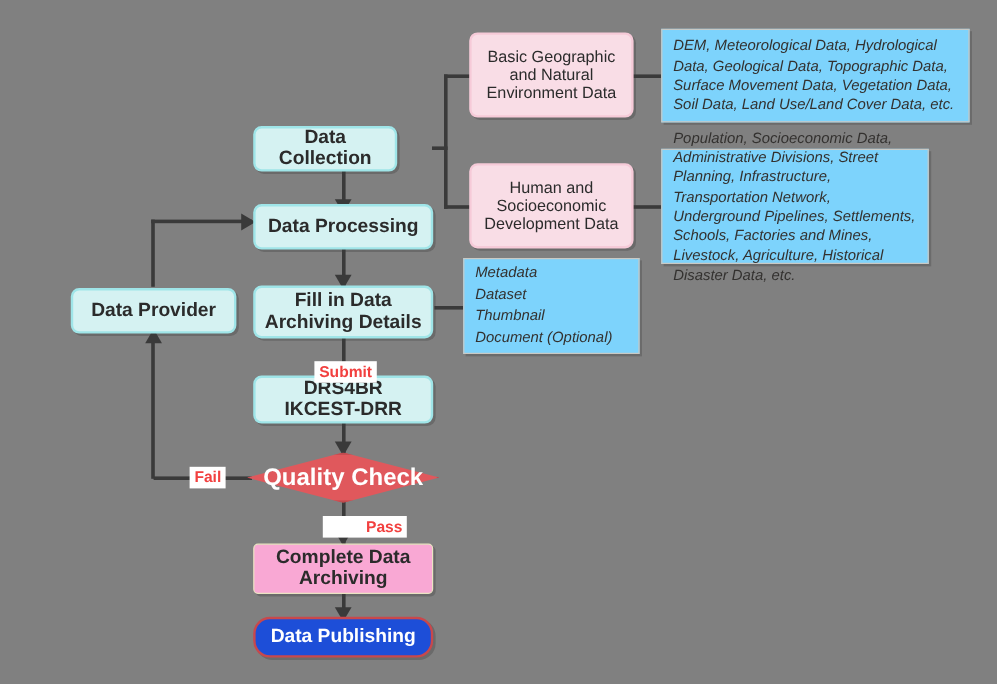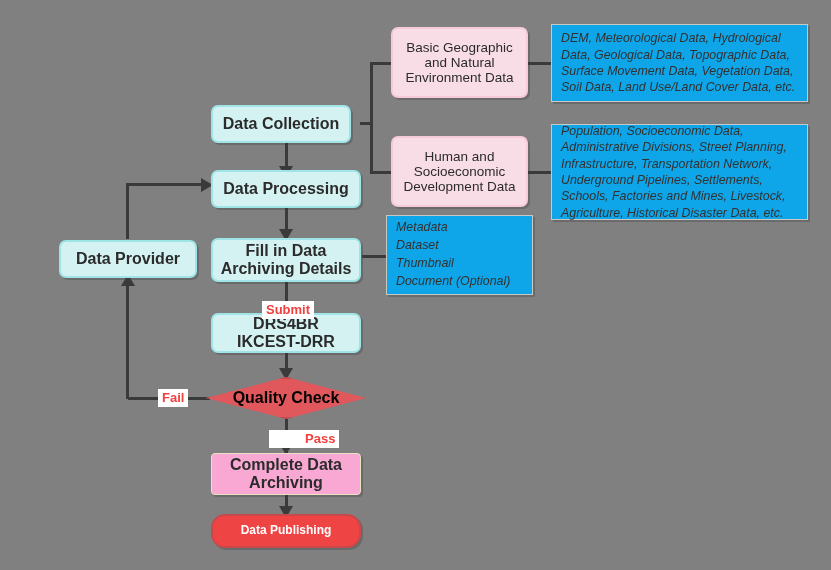--- a/index.html
+++ b/index.html
@@ -46,21 +46,21 @@
     border: 2px solid #f6cad8;
     border-radius: 7px;
     color: #2b2b2b;
     font-weight: normal;
     font-size: 13.5px;
     box-shadow: 2px 2px 0 rgba(60,60,60,0.33);
   }
 
   
   .note {
-    background: #0ea5e9;
+    background: #7dd3fc;
     border: 1px solid #c9c9c4;
     color: #33312f;
     font-style: italic;
     font-size: 12.4px;
     line-height: 1.32;
     text-align: left;
     justify-content: flex-start;
     padding: 7px 9px;
     box-shadow: 2px 2px 0 rgba(60,60,60,0.30);
   }
@@ -71,26 +71,26 @@
     border: 1px solid #eae3c2;
     border-radius: 4px;
     color: #2b2b2b;
     font-weight: bold;
     font-size: 16px;
     box-shadow: 2px 2px 0 rgba(60,60,60,0.33);
   }
 
   
   .redbox {
-    background: #ef4444;
+    background: #1d4ed8;
     border: 2px solid #c8484c;
     border-radius: 14px;
     color: #ffffff;
     font-weight: bold;
-    font-size: 12px;
+    font-size: 16px;
     box-shadow: 2px 2px 0 rgba(60,60,60,0.33);
   }
 
   
   .diamond-wrap {
     position: absolute;
     z-index: 3;
   }
   .diamond-shape {
     position: absolute;
@@ -99,23 +99,23 @@
     border: 2px solid #c04a4e;
     clip-path: polygon(50% 0%, 100% 50%, 50% 100%, 0% 50%);
     box-shadow: 2px 2px 0 rgba(60,60,60,0.30);
   }
   .diamond-text {
     position: absolute;
     inset: 0;
     display: flex;
     align-items: center;
     justify-content: center;
-    color: #000000;
-    font-weight: bold;
-    font-size: 16px;
+    color: #ffffff;
+    font-weight: bold;
+    font-size: 20px;
     z-index: 2;
   }
 
   
   .line {
     position: absolute;
     background: #3a3a3a;
     z-index: 1;
   }
   .line.h { height: 3px; }
@@ -190,21 +190,21 @@
   <div class="line v" style="left:370px; top:62px; height:112px;"></div>
   <div class="line h" style="left:370px; top:62px; width:22px;"></div>
   <div class="line h" style="left:370px; top:171px; width:22px;"></div>
 
   <div class="line h" style="left:527px; top:62px; width:24px;"></div>
 
   <div class="line h" style="left:527px; top:171px; width:24px;"></div>
 
   <div class="line h" style="left:362px; top:255px; width:24px;"></div>
 
-  <div class="node cyan" style="left:211px; top:105px; width:140px; height:38px;">
+  <div class="node cyan" style="left:211px; top:105px; width:120px; height:38px;">
     <span class="node-label">Data Collection</span>
   </div>
 
   <div class="node cyan" style="left:211px; top:170px; width:150px; height:38px;">
     <span class="node-label">Data Processing</span>
   </div>
 
   <div class="node cyan" style="left:59px; top:240px; width:138px; height:38px;text-align:right;">
     <span class="node-label">Data Provider</span>
   </div>
@@ -252,21 +252,21 @@
       <span class="node-label">Human and</span>
       <span class="node-label">Socioeconomic</span>
       <span class="node-label">Development Data</span>
     </div>
   </div>
 
   <div class="node note" style="left:551px; top:24px; width:257px; height:78px;">
     <span>DEM, Meteorological Data, Hydrological Data, Geological Data, Topographic Data, Surface Movement Data, Vegetation Data, Soil Data, Land Use/Land Cover Data, etc.</span>
   </div>
 
-  <div class="node note" style="left:551px; top:124px; width:257px; height:96px;">
+  <div class="node note" style="left:551px; top:124px; width:223px; height:96px;">
     <span>Population, Socioeconomic Data, Administrative Divisions, Street Planning, Infrastructure, Transportation Network, Underground Pipelines, Settlements, Schools, Factories and Mines, Livestock, Agriculture, Historical Disaster Data, etc.</span>
   </div>
 
   <div class="node note" style="left:386px; top:215px; width:147px; height:80px; line-height:1.45;">
     <div>
       <span class="node-label">Metadata</span>
       <span class="node-label">Dataset</span>
       <span class="node-label">Thumbnail</span>
       <span class="node-label">Document  (Optional)</span>
     </div>

